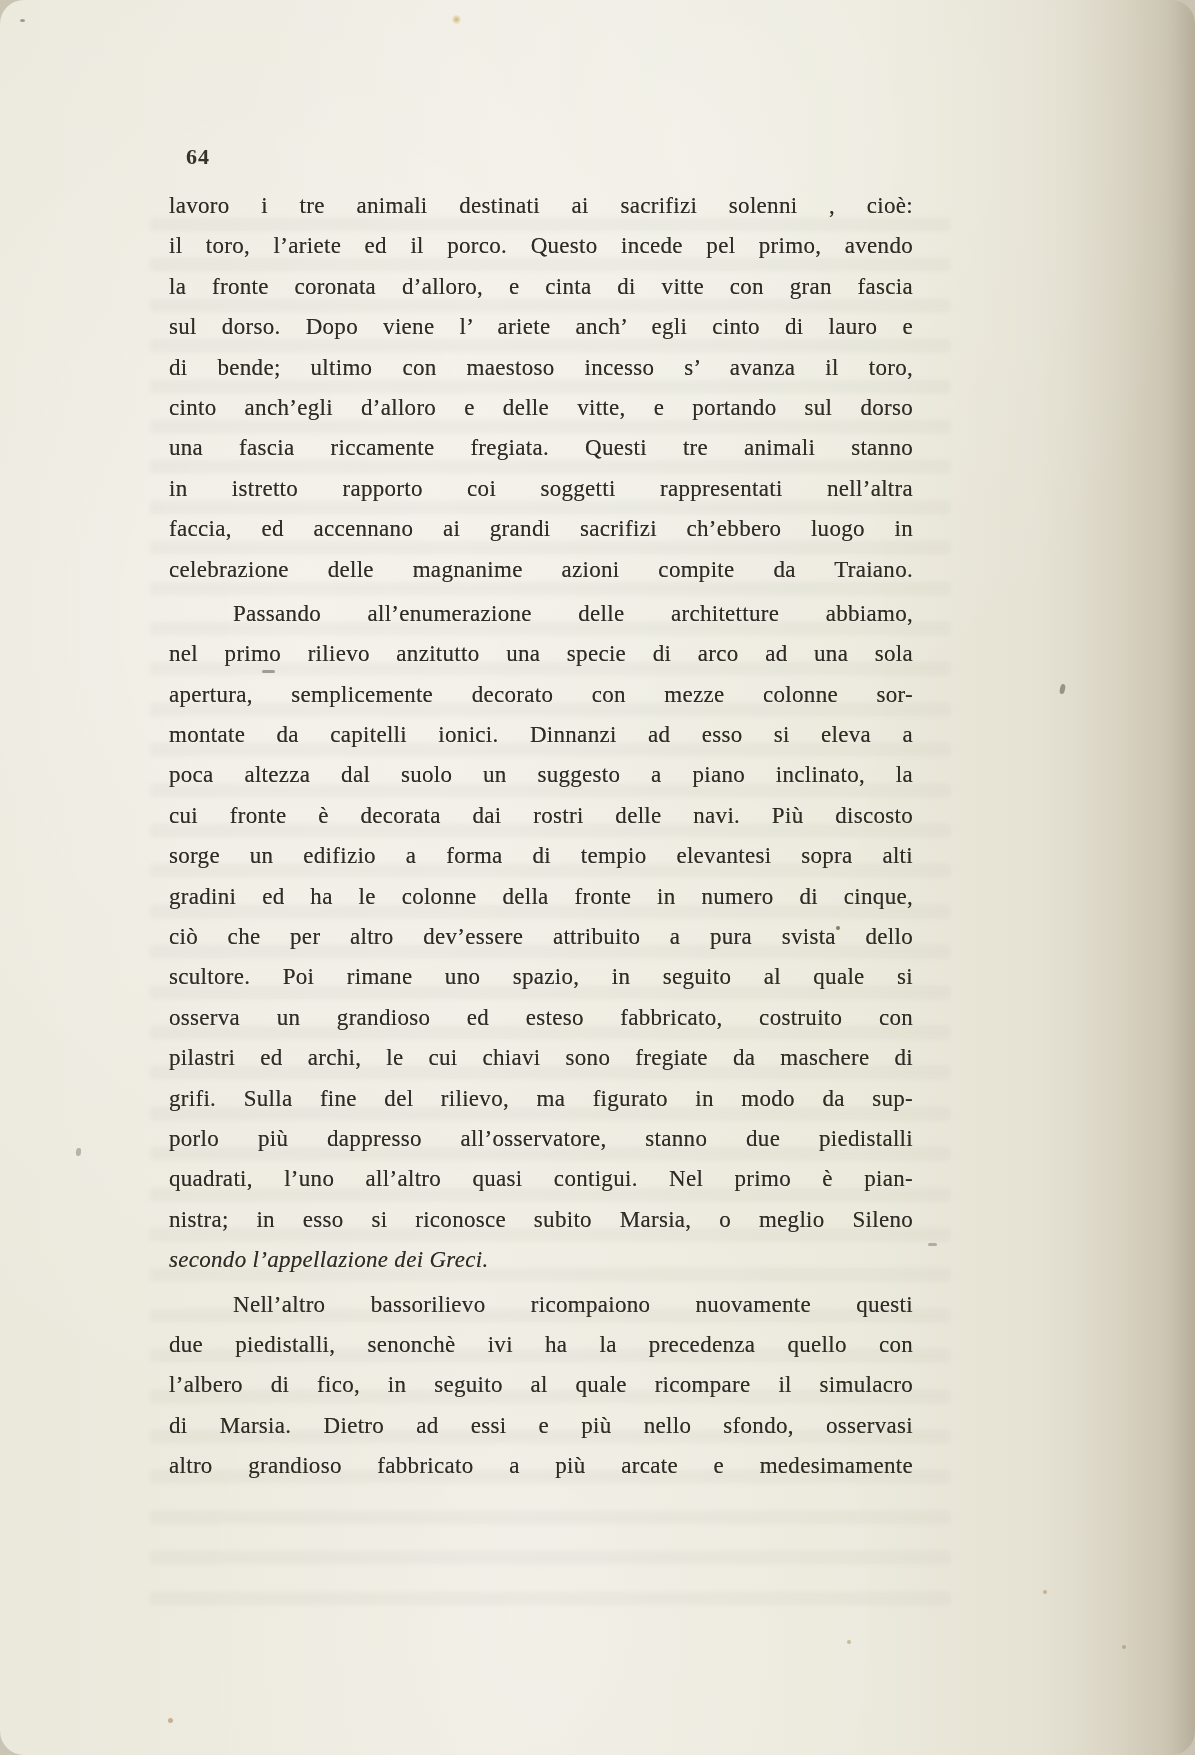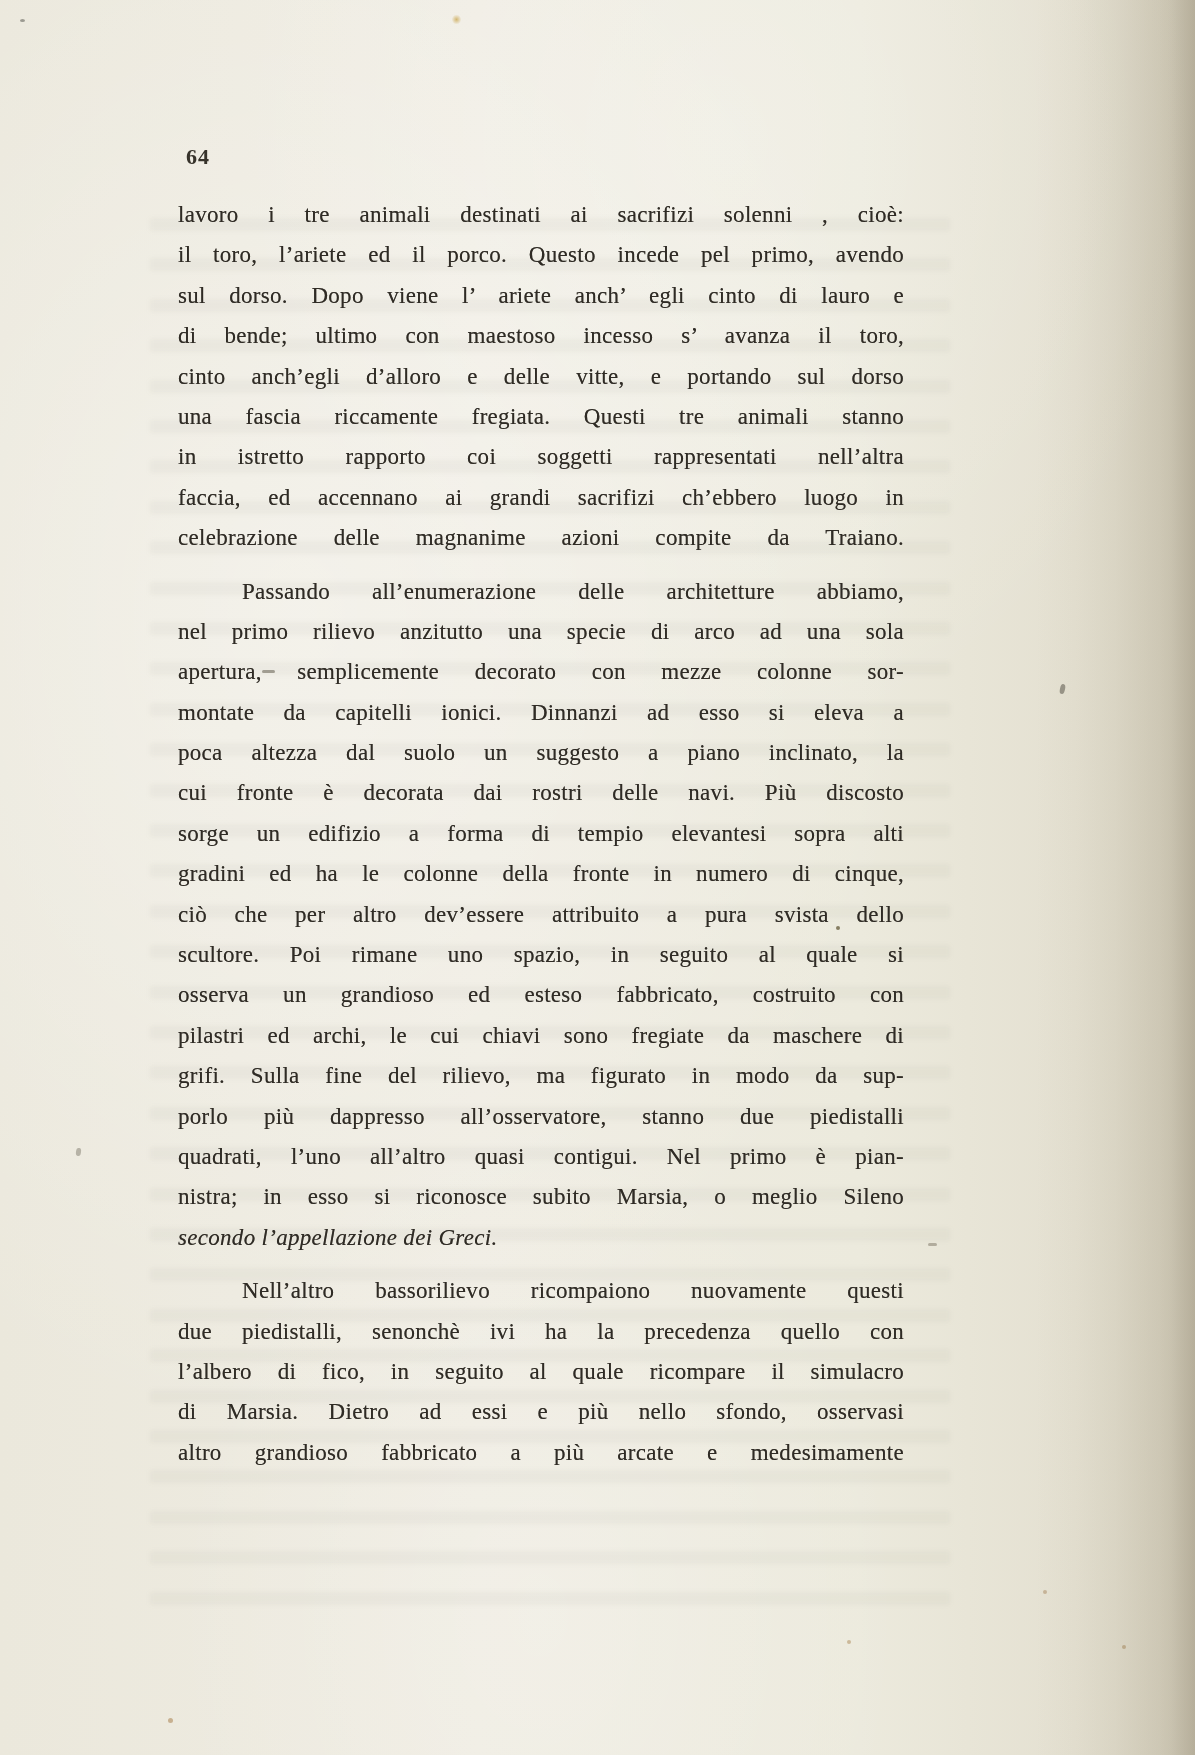--- a/index.html
+++ b/index.html
@@ -10,20 +10,21 @@
     width: 1195px;
     height: 1755px;
     overflow: hidden;
     background:
       radial-gradient(900px 1200px at 25% 35%, rgba(255,255,255,0.35), transparent 70%),
       radial-gradient(700px 900px at 60% 8%, rgba(255,255,255,0.25), transparent 70%),
       radial-gradient(500px 700px at 45% 92%, rgba(255,255,255,0.20), transparent 75%),
       linear-gradient(to right, #ebe8dc 0%, #efece2 40%, #eceadd 72%, #e4e0d1 90%, #dad5c4 97%, #cfc9b7 100%);
     font-family: "Liberation Serif", "DejaVu Serif", serif;
     color: var(--ink, #2f2b25);
+    border-radius: 24px;
   }
 
   
   .bleed {
     position: absolute;
     left: 150px; top: 196px;
     width: 800px; height: 1420px;
     background: repeating-linear-gradient(
       to bottom,
       transparent 0px, transparent 22px,
@@ -44,21 +45,21 @@
 
   .text-column {
     position: absolute;
     left: 165px; top: 182px;
     width: 752px;
     font-size: 23px;
     letter-spacing: 0.3px;
     text-shadow: 0 0 0.5px rgba(47,43,37,0.55);
   }
 
-  .paragraph { margin: 13px; }
+  .paragraph { margin: 4px; }
 
   .line {
     height: 40.4px;
     line-height: 40.4px;
     overflow: hidden;
     text-align: justify;
     text-align-last: justify;
     white-space: normal;
   }
   .line.indent { padding-left: 64px; }
@@ -88,20 +89,21 @@
 <div class="page" style="--ink: #2F2B25;">
 
   <div class="bleed"></div>
 
   <div class="page-number">64</div>
 
   <div class="text-column">
       <div class="paragraph">
         <div class="line">lavoro i tre animali destinati ai sacrifizi solenni , cioè:</div>
         <div class="line">il toro, l’ariete ed il porco. Questo incede pel primo, avendo</div>
+        <div class="line">la fronte coronata d’alloro, e cinta di vitte con gran fascia</div>
         <div class="line">sul dorso. Dopo viene l’ ariete anch’ egli cinto di lauro e</div>
         <div class="line">di bende; ultimo con maestoso incesso s’ avanza il toro,</div>
         <div class="line">cinto anch’egli d’alloro e delle vitte, e portando sul dorso</div>
         <div class="line">una fascia riccamente fregiata. Questi tre animali stanno</div>
         <div class="line">in istretto rapporto coi soggetti rappresentati nell’altra</div>
         <div class="line">faccia, ed accennano ai grandi sacrifizi ch’ebbero luogo in</div>
         <div class="line">celebrazione delle magnanime azioni compite da Traiano.</div>
       </div>
       <div class="paragraph">
         <div class="line indent">Passando all’enumerazione delle architetture abbiamo,</div>

